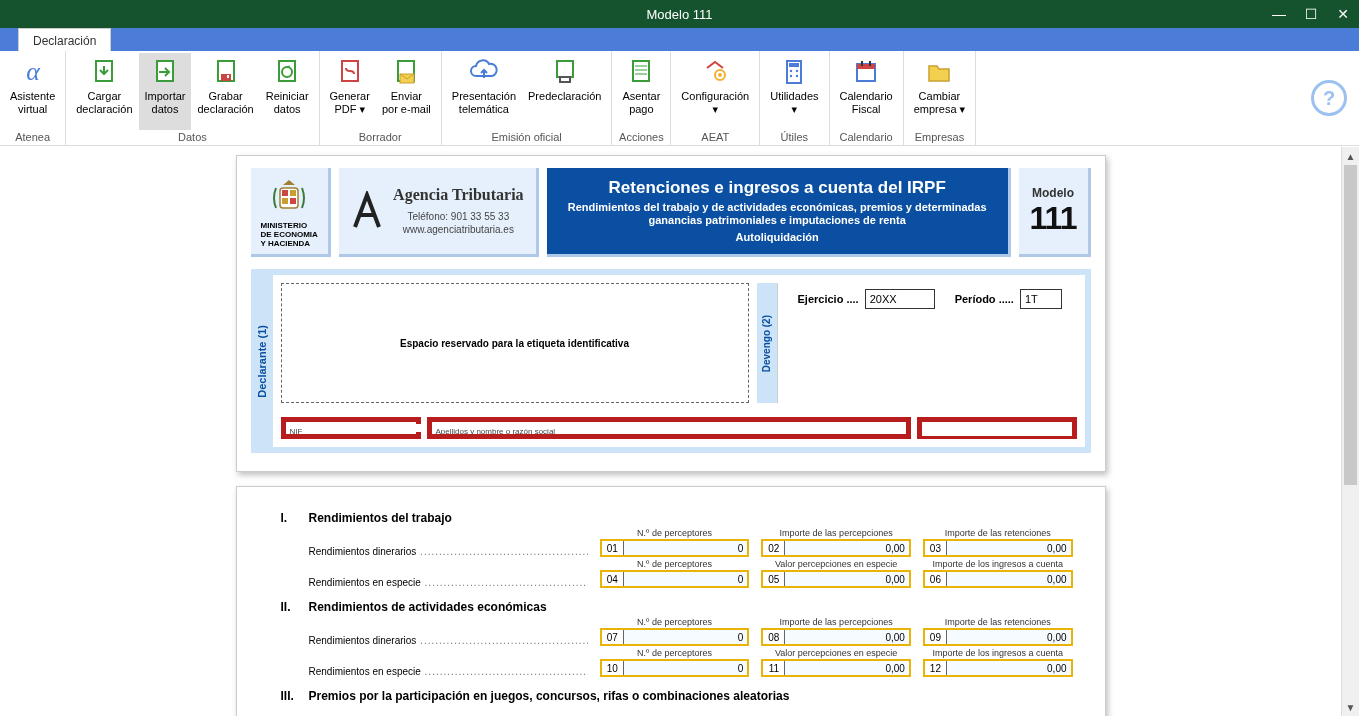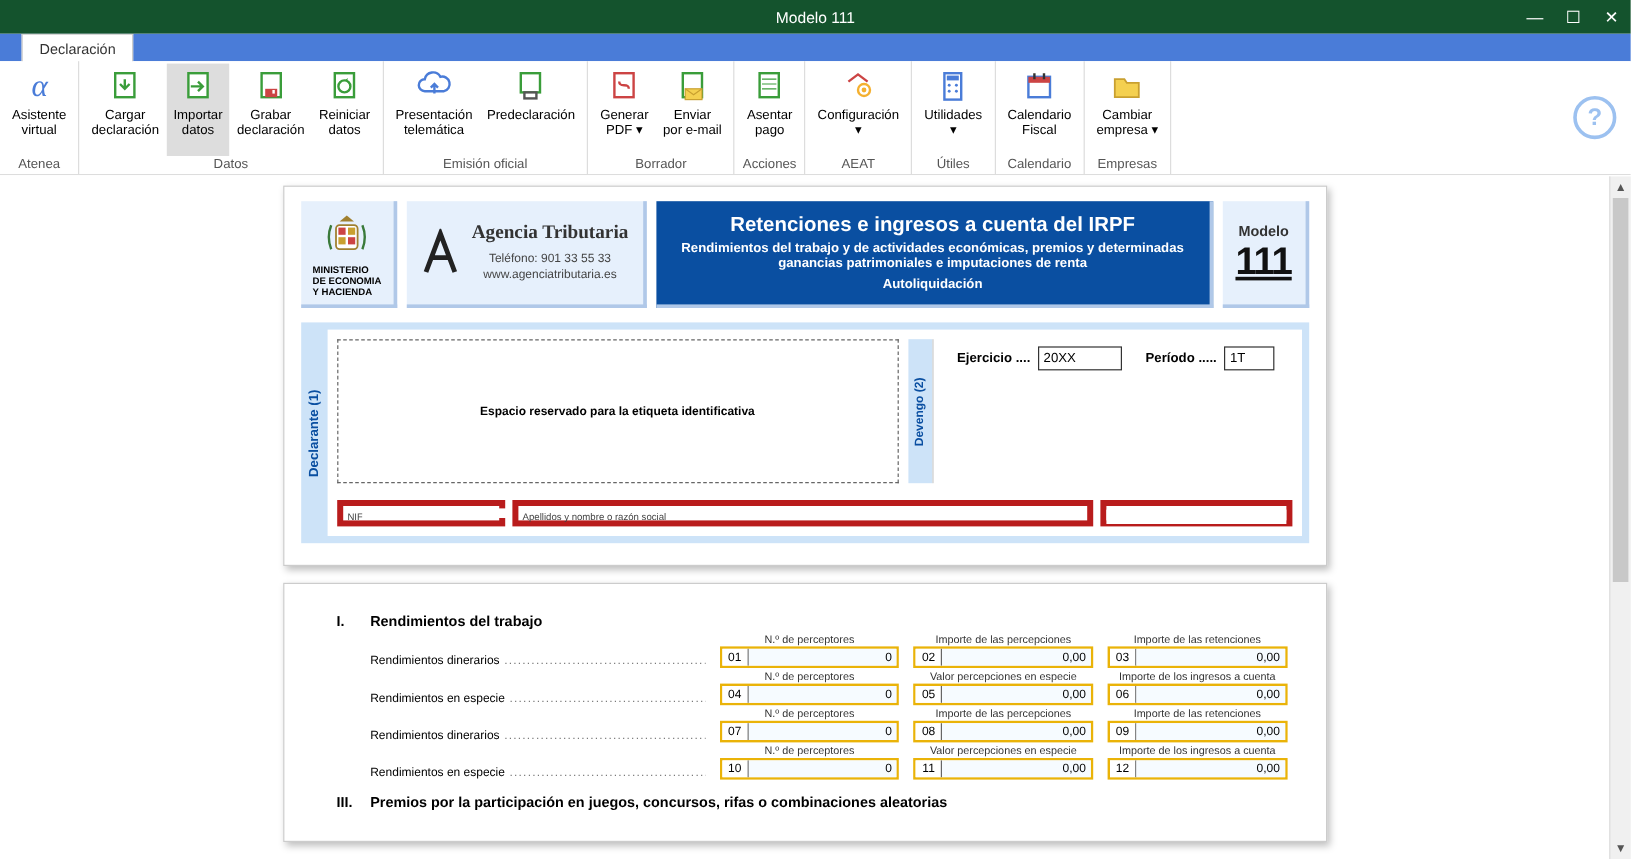--- a/index.html
+++ b/index.html
@@ -37,21 +37,21 @@
 .ministerio { font-size: 8px; text-align: left; line-height: 1.1; margin-top: 4px; font-weight: bold; }
 .agencia { flex-direction: row; align-items: center; gap: 10px; min-width: 200px; }
 .agencia-text { text-align: center; }
 .agencia-title { font-family: Georgia, serif; font-size: 16px; font-weight: bold; color: #333; margin-bottom: 6px; }
 .agencia-sub { font-size: 10px; color: #444; line-height: 1.3; }
 .blue { background: #0a4fa1; color: #fff; flex: 1; text-align: center; padding: 8px 14px; }
 .blue h1 { font-size: 17px; font-weight: bold; margin-bottom: 3px; }
 .blue p { font-size: 11px; line-height: 1.25; font-weight: bold; }
 .modelo { min-width: 72px; }
 .modelo .lbl { font-size: 12px; color: #333; font-weight: bold;}
-.modelo .num { font-size: 32px; font-weight: bold; color: #111; letter-spacing: -1px; text-decoration: underline; }
+.modelo .num { font-size: 32px; font-weight: bold; color: #111; letter-spacing: -1px; }
 
 .sec { display: flex; margin-top: 12px; background: #cde3f8; }
 .vtab { width: 22px; display: flex; align-items: center; justify-content: center; }
 .vtab span { writing-mode: vertical-rl; transform: rotate(180deg); font-size: 11px; font-weight: bold; color: #0a4fa1; white-space: nowrap; }
 .sec-body { flex: 1; background: #fff; margin: 6px 6px 6px 0; padding: 8px; position: relative; }
 
 .decl-top { display: flex; gap: 8px; }
 .etiqueta { flex: 1; border: 1px dashed #666; height: 120px; display: flex; align-items: center; justify-content: center; font-size: 10px; }
 .etiqueta span { font-weight: bold; }
 .devengo-wrap { display: flex; }
@@ -160,67 +160,67 @@
 datos</span>
       </div>
     </div>
     <div class="rgroup-label">Datos</div>
   </div>
 
   <div class="rgroup">
     <div class="rgroup-items">
       <div class="rbtn">
         <span class="ic">
+            <svg width="28" height="28" viewBox="0 0 28 28">
+              <rect x="6" y="3" width="16" height="20" fill="#fff" stroke="#c44" stroke-width="2"></rect>
+              <path d="M10 10 c0 6 8 0 8 6" stroke="#c44" stroke-width="2" fill="none"></path>
+            </svg>
+          </span>
+        <span style="white-space:pre-line">Generar
+PDF ▾</span>
+      </div>
+      <div class="rbtn">
+        <span class="ic">
+            <svg width="28" height="28" viewBox="0 0 28 28">
+              <rect x="6" y="3" width="16" height="20" fill="#fff" stroke="#3a9d3a" stroke-width="2"></rect>
+              <rect x="8" y="16" width="14" height="9" fill="#f4d050" stroke="#c9a030"></rect>
+              <path d="M8 16 l7 5 l7-5" stroke="#c9a030" fill="none"></path>
+            </svg>
+          </span>
+        <span style="white-space:pre-line">Enviar
+por e-mail</span>
+      </div>
+    </div>
+    <div class="rgroup-label">Borrador</div>
+  </div>
+
+  <div class="rgroup">
+    <div class="rgroup-items">
+      <div class="rbtn">
+        <span class="ic">
             <svg width="30" height="28" viewBox="0 0 30 28">
               <path d="M7 18 a5 5 0 0 1 0-10 a7 7 0 0 1 13 -2 a6 6 0 0 1 3 12 h-16" fill="none" stroke="#4a7cd8" stroke-width="2"></path>
               <path d="M15 20 v-8 M12 15 l3-3 l3 3" stroke="#4a7cd8" stroke-width="2" fill="none"></path>
             </svg>
           </span>
         <span style="white-space:pre-line">Presentación
 telemática</span>
       </div>
       <div class="rbtn">
         <span class="ic">
             <svg width="28" height="28" viewBox="0 0 28 28">
               <rect x="6" y="3" width="16" height="16" fill="#fff" stroke="#3a9d3a" stroke-width="2"></rect>
               <rect x="8" y="18" width="12" height="7" fill="#555"></rect>
               <rect x="10" y="20" width="8" height="3" fill="#fff"></rect>
             </svg>
           </span>
         <span style="white-space:pre-line">Predeclaración</span>
       </div>
     </div>
     <div class="rgroup-label">Emisión oficial</div>
-  </div>
-
-  <div class="rgroup">
-    <div class="rgroup-items">
-      <div class="rbtn">
-        <span class="ic">
-            <svg width="28" height="28" viewBox="0 0 28 28">
-              <rect x="6" y="3" width="16" height="20" fill="#fff" stroke="#c44" stroke-width="2"></rect>
-              <path d="M10 10 c0 6 8 0 8 6" stroke="#c44" stroke-width="2" fill="none"></path>
-            </svg>
-          </span>
-        <span style="white-space:pre-line">Generar
-PDF ▾</span>
-      </div>
-      <div class="rbtn">
-        <span class="ic">
-            <svg width="28" height="28" viewBox="0 0 28 28">
-              <rect x="6" y="3" width="16" height="20" fill="#fff" stroke="#3a9d3a" stroke-width="2"></rect>
-              <rect x="8" y="16" width="14" height="9" fill="#f4d050" stroke="#c9a030"></rect>
-              <path d="M8 16 l7 5 l7-5" stroke="#c9a030" fill="none"></path>
-            </svg>
-          </span>
-        <span style="white-space:pre-line">Enviar
-por e-mail</span>
-      </div>
-    </div>
-    <div class="rgroup-label">Borrador</div>
   </div>
 
   <div class="rgroup">
     <div class="rgroup-items">
       <div class="rbtn">
         <span class="ic">
             <svg width="28" height="28" viewBox="0 0 28 28">
               <rect x="6" y="3" width="16" height="20" fill="#fff" stroke="#3a9d3a" stroke-width="2"></rect>
               <line x1="8" y1="8" x2="20" y2="8" stroke="#3a9d3a"></line>
               <line x1="8" y1="12" x2="20" y2="12" stroke="#3a9d3a"></line>
@@ -439,20 +439,24 @@
             </div>
           <div class="cell">
               <div class="chead">Importe de los ingresos a cuenta</div>
               <div class="cbody">
                 <div class="cnum">06</div>
                 <div class="cval">0,00</div>
               </div>
             </div>
         </div>
 
+        <div class="section-h" style="margin-top:12px">
+            <span class="roman">II.</span>
+            <span>Rendimientos de actividades económicas</span>
+          </div>
 
         <div class="line">
           <div class="desc"><span>Rendimientos dinerarios</span><span class="dots"></span></div>
           <div class="cell">
               <div class="chead">N.º de perceptores</div>
               <div class="cbody">
                 <div class="cnum">07</div>
                 <div class="cval">0</div>
               </div>
             </div>

